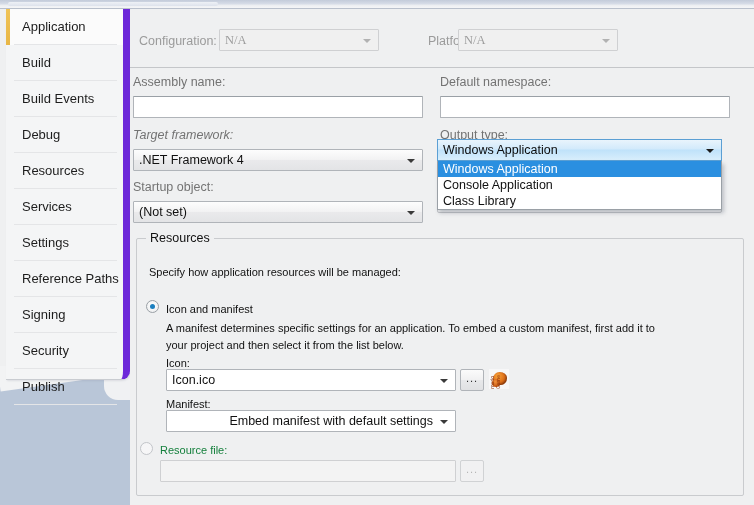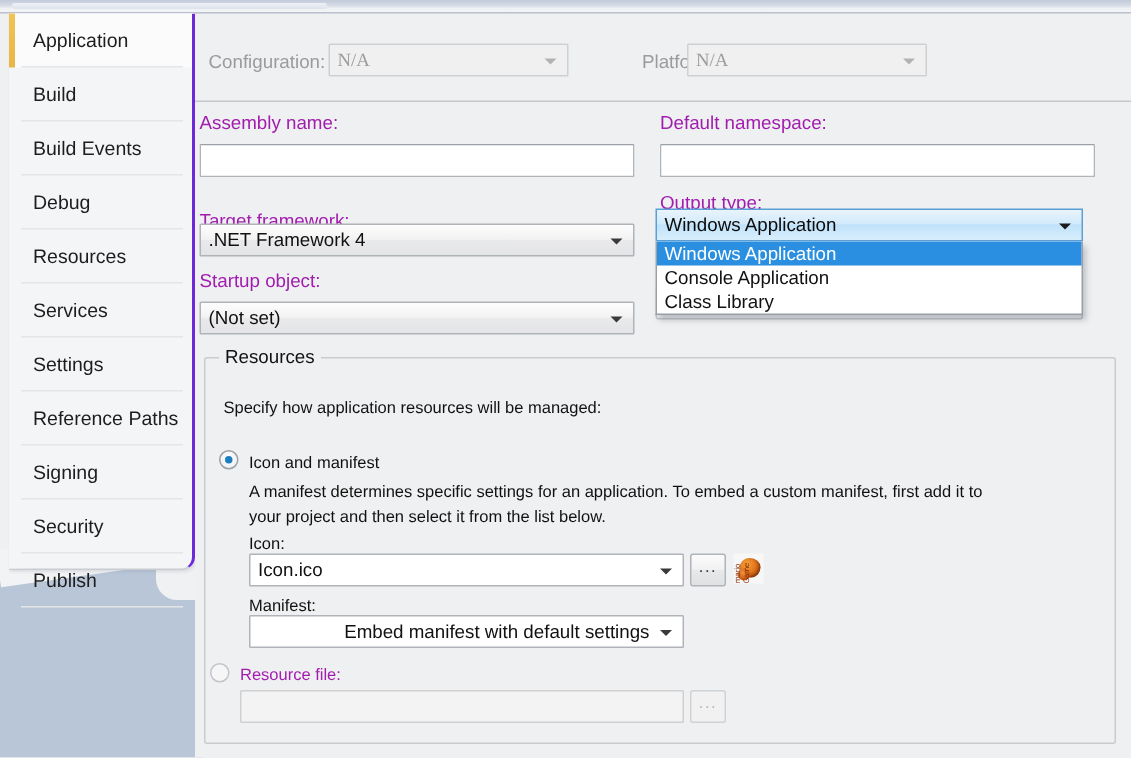--- a/index.html
+++ b/index.html
@@ -67,21 +67,21 @@
   }
 
   
   .sidebar {
     position: absolute;
     left: 6px;
     top: 9px;
     width: 124px;
     height: 371px;
     background: #f4f5f6;
-    border-right: 2px solid #6d28d9;
+    border-right: 7px solid #6d28d9;
     border-bottom: 1px solid #c9ccd1;
     border-bottom-right-radius: 9px;
     box-sizing: border-box;
     box-shadow: 1px 1px 2px rgba(120,130,145,0.18);
   }
   .sidebar-item {
     position: relative;
     height: 36px;
     line-height: 36px;
     padding-left: 16px;
@@ -117,21 +117,21 @@
     width: 624px;
     height: 495px;
     background: #eff0f1;
   }
   .lbl-disabled {
     color: #9b9b9b;
     font-size: 12.5px;
   }
   .field-label {
     font-size: 12.5px;
-    color: #a21caf;
+    color: #737373;
   }
 
   .combo {
     position: absolute;
     box-sizing: border-box;
     border: 1px solid #b0b4b9;
     background: linear-gradient(to bottom, #fdfdfd 0%, #f2f2f3 48%, #eaeaec 50%, #e3e4e6 100%);
     height: 22px;
     line-height: 20px;
     padding: 0 22px 0 5px;
@@ -451,21 +451,21 @@
   </div>
 
   <div class="hr-sep"></div>
 
   <div class="field-label" style="position:absolute; left:3px; top:65px;">Assembly name:</div>
   <div class="textbox" style="left:3px; top:86px; width:290px;"></div>
 
   <div class="field-label" style="position:absolute; left:310px; top:65px;">Default namespace:</div>
   <div class="textbox" style="left:310px; top:86px; width:290px;"></div>
 
-  <div class="field-label" style="position:absolute; left:3px; top:130px;">Target framework:</div>
+  <div class="field-label" style="position:absolute; left:3px; top:118px;font-style:italic;">Target framework:</div>
   <div class="combo" style="left:3px; top:139px; width:290px;">
     <span>.NET Framework 4</span>
     <span class="arrow"></span>
   </div>
 
   <div class="field-label" style="position:absolute; left:310px; top:118px;">Output type:</div>
 
   <div class="field-label" style="position:absolute; left:3px; top:170px;">Startup object:</div>
   <div class="combo" style="left:3px; top:191px; width:290px;">
     <span>(Not set)</span>
@@ -495,21 +495,21 @@
     <div class="vtext">mario Game</div>
   </div>
 
   <div class="body-text" style="left:36px; top:386px;">Manifest:</div>
   <div class="combo" style="left:36px; top:400px; width:290px; background:#ffffff;text-align:right;">
     <span>Embed manifest with default settings</span>
     <span class="arrow"></span>
   </div>
 
   <div class="radio off" style="left:10px; top:432px;"></div>
-  <div class="body-text dim" style="left:30px; top:432px; color:#a21caf;">Resource file:</div>
+  <div class="body-text dim" style="left:30px; top:432px; color:#15803d;">Resource file:</div>
   <div class="textbox disabled" style="left:30px; top:450px; width:296px;"></div>
   <div class="btn-browse disabled" style="left:330px; top:450px;">...</div>
 
 </div>
 
 <div class="combo-behind">
   <span class="arrow"></span>
 </div>
 
 <div class="combo-open">

